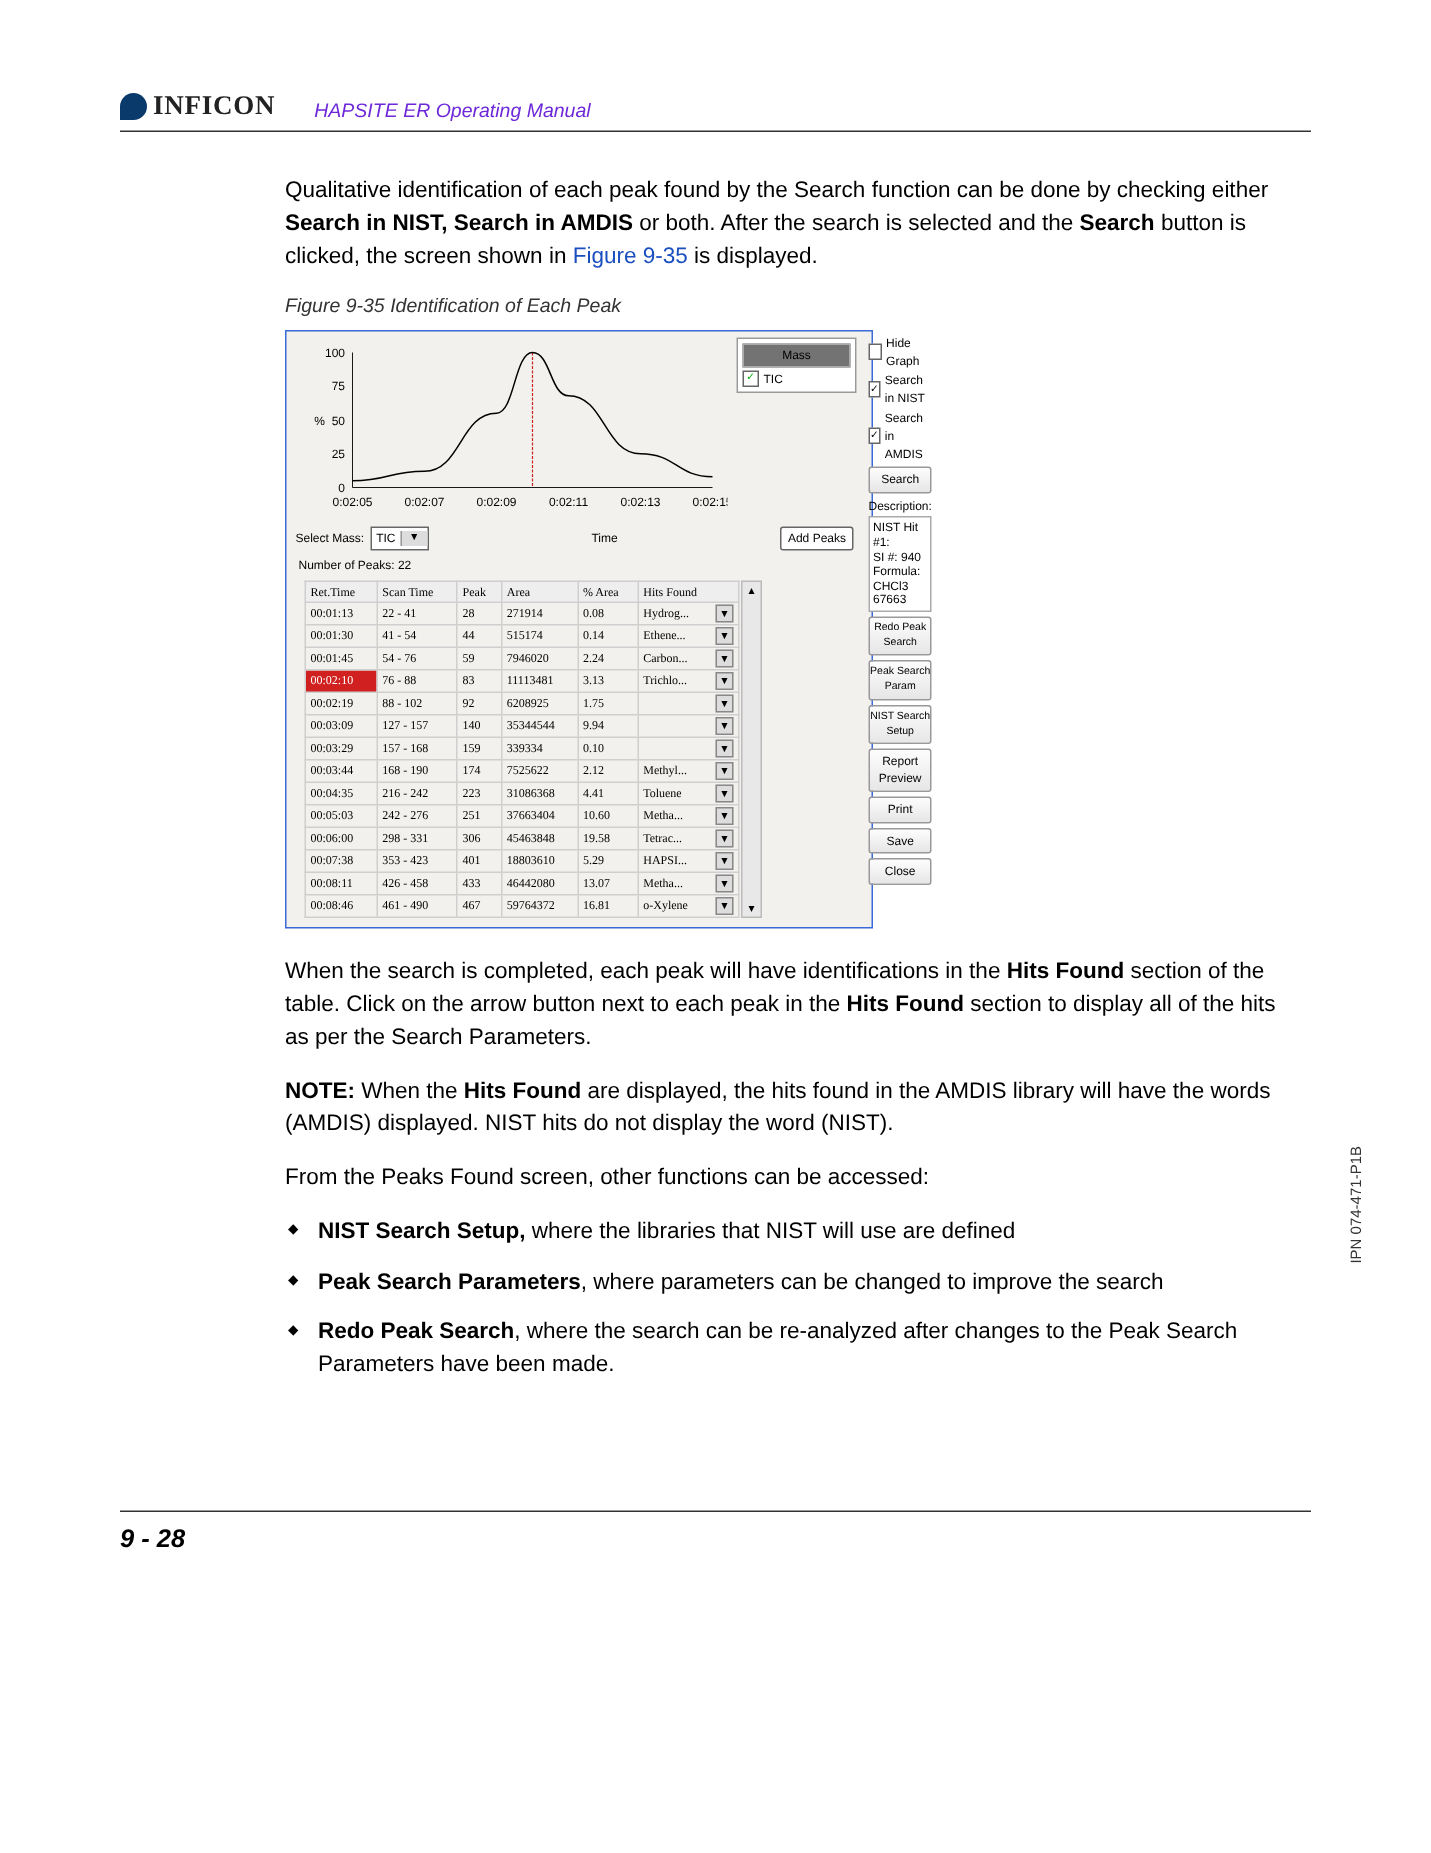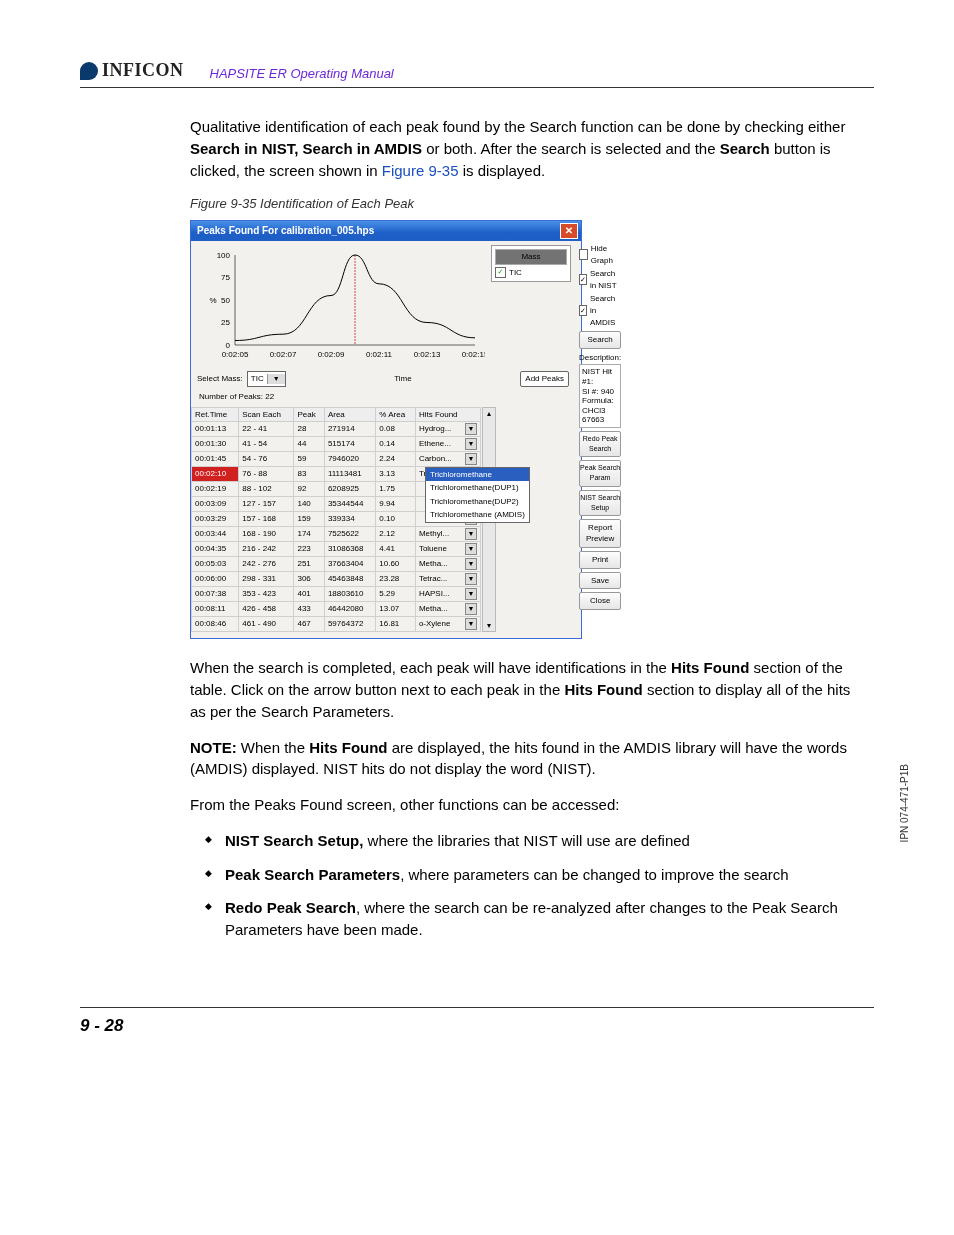--- a/index.html
+++ b/index.html
@@ -20,40 +20,40 @@
   .chart-area { display: flex; padding: 4px; }
   .chart-left { position: relative; width: 290px; height: 120px; border: none; }
   .chart-right { width: 80px; padding-left: 6px; }
   .legend-box { border: 1px solid #999; background: #fff; padding: 3px; font-size: 8px; }
   .legend-box .btn { background: #737373; border: 1px solid #aaa; text-align: center; margin-bottom: 2px; padding: 1px 4px; }
   .controls-row { display: flex; align-items: center; padding: 2px 6px; gap: 4px; font-size: 8px; }
   .controls-row .sel { display: inline-flex; align-items: center; background: #fff; border: 1px solid #666; height: 14px; }
   .controls-row .sel span { padding: 0 3px; }
   .controls-row .sel .dd { width: 11px; background: #ddd; border-left: 1px solid #999; display: flex; align-items: center; justify-content: center; font-size: 7px; }
   .peaks-count { padding: 2px 8px; font-size: 8px; }
-  .table-scroll { position: relative; display: flex; padding: 2px 4px 6px 0; }
+  .table-scroll { position: relative; display: flex; padding: 2px 4px 6px 12px; font-family: Liberation Serif, serif; }
   table.peaks { border-collapse: collapse; font-size: 8px; width: 290px; }
   table.peaks th, table.peaks td { border: 1px solid #cfcfcf; padding: 1px 3px; white-space: nowrap; }
   table.peaks th { background: #eee; font-weight: normal; text-align: left; }
   tr.selrow td:first-child { background: #d02020; color: #fff; }
   .hit-cell { display: flex; align-items: center; justify-content: space-between; gap: 2px; }
   .hit-cell .dd { width: 10px; height: 10px; background: #ddd; border: 1px solid #888; display: flex; align-items: center; justify-content: center; font-size: 7px; }
   .dropdown-pop { position: absolute; left: 234px; top: 62px; background: #fff; border: 1px solid #666; font-size: 8px; z-index: 3; }
   .dropdown-pop .drow { padding: 1px 4px; }
   .dropdown-pop .drow.highlight { background: #2a5fc0; color: #fff; }
   .scrollbar { width: 12px; background: #e8e8e8; border: 1px solid #bbb; margin-left: 1px; display: flex; flex-direction: column; justify-content: space-between; align-items: center; font-size: 8px; }
   .right-panel { width: 84px; padding: 0 4px; font-size: 8px; }
   .right-panel .chk { display: flex; align-items: center; gap: 3px; margin: 2px 0; }
   .right-panel .chk .box { width: 9px; height: 9px; border: 1px solid #666; background: #fff; display: flex; align-items: center; justify-content: center; font-size: 7px; line-height: 1; }
   .right-panel .btn { background: linear-gradient(#fdfdfd,#e6e6e6); border: 1px solid #999; border-radius: 2px; text-align: center; padding: 2px 0; margin: 3px 0; cursor: default; }
   .right-panel .desc { margin-top: 2px; }
   .right-panel .descbox { background: #fff; border: 1px solid #aaa; padding: 2px; margin: 1px 0 2px 0; line-height: 1.2; min-height: 36px; }
   .note { margin: 0 0 14px 0; }
   .note-label { font-weight: bold; }
-  .bullets { list-style: none; padding-left: 22px; margin: 13px; }
+  .bullets { list-style: none; padding-left: 22px; margin: 0; }
   .bullets li { position: relative; margin-bottom: 12px; }
   .bullets li::before { content: "◆"; position: absolute; left: -20px; top: 3px; font-size: 9px; color: #000; }
   .footer { position: absolute; bottom: 48px; left: 80px; right: 80px; border-top: 1px solid #333; padding-top: 8px; font-style: italic; font-weight: bold; font-size: 17px; }
   .side-ipn { position: absolute; right: 44px; bottom: 320px; transform: rotate(-90deg); transform-origin: right bottom; font-size: 10px; color: #333; font-family: Arial, sans-serif; }
   
   .chart-svg { position: absolute; left: 0; top: 0; }
   .axis-label { font-size: 8px; fill: #000; font-family: Arial; }
 </style>
 </head>
 <body>
@@ -68,24 +68,20 @@
   </div>
 
   <div class="content">
     <p>
       <span>Qualitative identification of each peak found by the Search function can be done by checking either </span><b>Search in NIST, Search in AMDIS</b><span> or both. After the search is selected and the </span><b>Search</b><span> button is clicked, the screen shown in </span><span class="figref">Figure 9-35</span><span> is displayed.</span>
     </p>
 
     <div class="fig-caption">Figure 9-35  Identification of Each Peak</div>
 
     <div class="screenshot">
-      <div class="titlebar">
-        <span>Peaks Found For calibration_005.hps</span>
-        <div class="close">✕</div>
-      </div>
 
       <div style="display:flex;">
         <div style="flex:1;">
           <div class="chart-area">
             <div class="chart-left">
               <svg class="chart-svg" width="290" height="120" viewBox="0 0 290 120">
 
                 <line x1="40" y1="10" x2="40" y2="100" stroke="#000" stroke-width="0.6"></line>
                 <line x1="40" y1="100" x2="280" y2="100" stroke="#000" stroke-width="0.6"></line>
 
@@ -133,21 +129,21 @@
             <span class="sel" style="border-radius:2px;padding:0 4px;">Add Peaks</span>
           </div>
 
           <div class="peaks-count">Number of Peaks: 22</div>
 
           <div class="table-scroll">
             <table class="peaks">
               <thead>
                   <tr id="peaks-head">
                     <th>Ret.Time</th>
-                    <th>Scan Each</th>
+                    <th>Scan Time</th>
                     <th>Peak</th>
                     <th>Area</th>
                     <th>% Area</th>
                     <th>Hits Found</th>
                   </tr>
                 </thead>
               <tbody id="peaks-body">
                   <tr>
                     <td>00:01:13</td>
                     <td>22 - 41</td>
@@ -276,21 +272,21 @@
                         <span>Metha...</span>
                         <span class="dd">▼</span>
                       </div>
                     </td>
                   </tr>
                   <tr>
                     <td>00:06:00</td>
                     <td>298 - 331</td>
                     <td>306</td>
                     <td>45463848</td>
-                    <td>23.28</td>
+                    <td>19.58</td>
                     <td>
                       <div class="hit-cell">
                         <span>Tetrac...</span>
                         <span class="dd">▼</span>
                       </div>
                     </td>
                   </tr>
                   <tr>
                     <td>00:07:38</td>
                     <td>353 - 423</td>
@@ -329,26 +325,20 @@
                         <span class="dd">▼</span>
                       </div>
                     </td>
                   </tr>
                 </tbody>
             </table>
             <div class="scrollbar">
               <span>▴</span>
               <span>▾</span>
             </div>
-            <div class="dropdown-pop" id="hits-dropdown">
-                <div class="drow highlight">Trichloromethane</div>
-                <div class="drow">Trichloromethane(DUP1)</div>
-                <div class="drow">Trichloromethane(DUP2)</div>
-                <div class="drow">Trichloromethane (AMDIS)</div>
-              </div>
           </div>
         </div>
 
         <div class="right-panel">
           <div class="chk">
               <span class="box"></span>
               <span>Hide Graph</span>
             </div>
           <div class="chk">
               <span class="box">✓</span>

